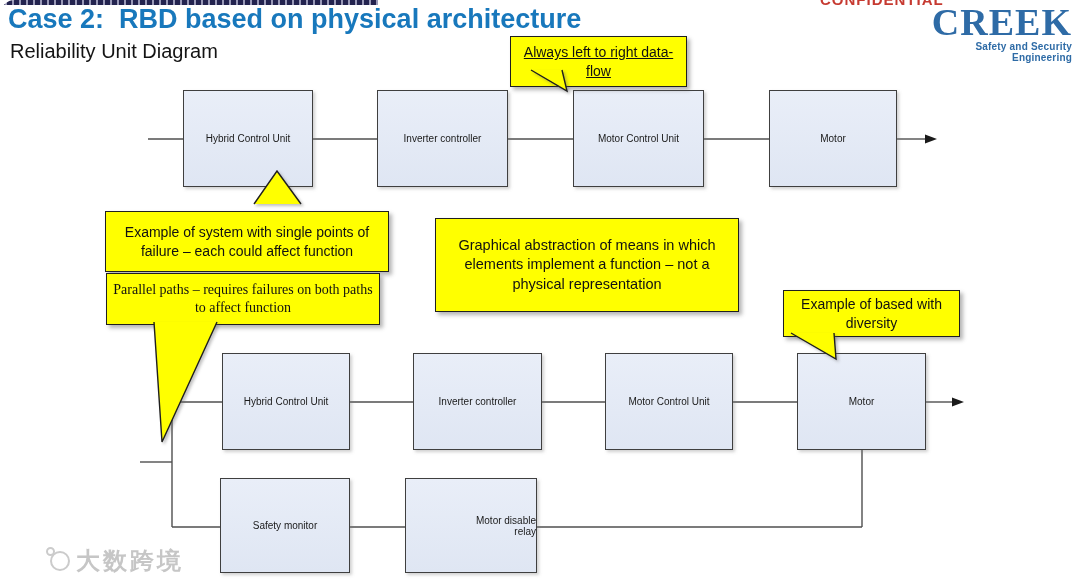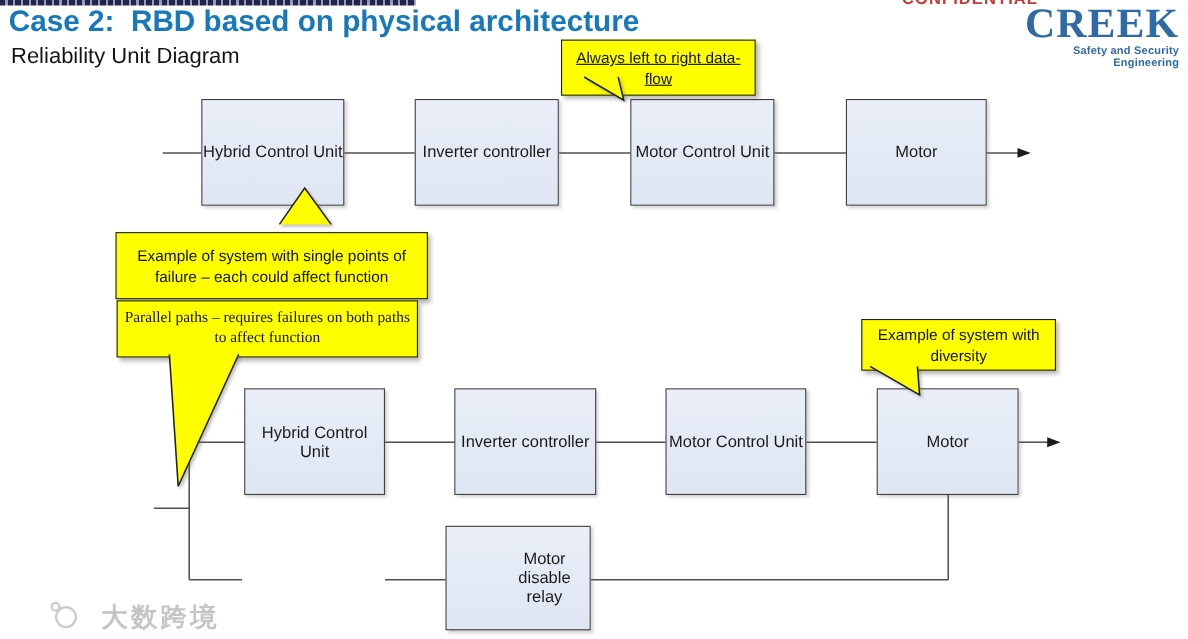--- a/index.html
+++ b/index.html
@@ -1,17 +1,17 @@
 <!DOCTYPE html>
 <html><head>
 <meta charset="utf-8">
 <style>
   html,body{margin:0;padding:0;background:#ffffff;}
   #stage{position:relative;width:1080px;height:581px;background:#ffffff;overflow:hidden;
-         font-family:"Liberation Sans",sans-serif;}
+         font-family:"Liberation Sans",sans-serif;border-radius:15px;}
 
   
   #topstrip{position:absolute;left:0;top:0;width:378px;height:5px;
     background:repeating-linear-gradient(90deg,#23234f 0 5px,#9a9ab8 5px 7px);}
   #stamp-clip{position:absolute;left:820px;top:0;width:130px;height:8px;overflow:hidden;}
   #stamp-clip span{display:block;margin-top:-8px;line-height:15px;font-size:15px;font-weight:bold;
     color:#c63a31;letter-spacing:1px;}
   #page-title{position:absolute;left:8px;top:4px;font-size:27px;font-weight:bold;color:#1878bc;
     white-space:pre;z-index:6;}
   #page-subtitle{position:absolute;left:10px;top:40px;font-size:20px;color:#141414;z-index:6;}
@@ -20,21 +20,21 @@
     color:#2e6ba6;letter-spacing:1px;}
   #logo .tagline{font-size:10px;font-weight:bold;color:#2e6ba6;margin-top:-1px;letter-spacing:0.2px;}
 
   
   svg.layer{position:absolute;left:0;top:0;width:1080px;height:581px;pointer-events:none;}
   #lines-layer{z-index:1;}
   #tails-layer{z-index:4;}
 
   .blk{position:absolute;z-index:2;background:linear-gradient(180deg,#e9eef8,#dfe6f3);
     border:1.8px solid #3f3f3f;box-sizing:border-box;display:flex;align-items:center;
-    justify-content:center;text-align:center;font-size:15px;color:#1a1a1a;
+    justify-content:center;text-align:right;font-size:10px;color:#1a1a1a;
     box-shadow:2px 2px 3px rgba(120,120,120,.35);}
   #r1b1{left:183px;top:90px;width:130px;height:97px;}
   #r1b2{left:377px;top:90px;width:131px;height:97px;}
   #r1b3{left:573px;top:90px;width:131px;height:97px;}
   #r1b4{left:769px;top:90px;width:128px;height:97px;}
   #r2b1{left:222px;top:353px;width:128px;height:97px;}
   #r2b2{left:413px;top:353px;width:129px;height:97px;}
   #r2b3{left:605px;top:353px;width:128px;height:97px;}
   #r2b4{left:797px;top:353px;width:129px;height:97px;}
   #r3b1{left:220px;top:478px;width:130px;height:95px;}
@@ -47,21 +47,21 @@
   #c1{left:510px;top:36px;width:177px;height:51px;text-decoration:underline;}
   #c2{left:105px;top:211px;width:284px;height:61px;}
   #c3{left:435px;top:218px;width:304px;height:94px;font-size:14.5px;}
   #c4{left:106px;top:273px;width:274px;height:52px;font-family:Liberation Serif, serif;}
   #c5{left:783px;top:290px;width:177px;height:47px;}
 
   .tail{fill:#ffff00;stroke:#1f1f1f;stroke-width:1.4;
     filter:drop-shadow(2px 2px 1.5px rgba(100,100,100,.4));}
 
   
-  #watermark{position:absolute;left:50px;top:545px;display:flex;align-items:center;gap:22px;
+  #watermark{position:absolute;left:50px;top:545px;display:flex;align-items:center;gap:6px;
     z-index:7;opacity:.85;}
   #wm-icon{position:relative;width:16px;height:16px;border:2.5px solid #c2c2c2;border-radius:50%;
     box-shadow:0 0 2px #fff, inset 0 0 2px #fff;}
   #wm-icon::before{content:"";position:absolute;left:-6px;top:-6px;width:5px;height:5px;
     border:2px solid #c2c2c2;border-radius:50%;}
   #wm-text{font-size:24px;font-weight:bold;color:#bcbcbc;letter-spacing:3px;
     text-shadow:1px 1px 0 #fff,-1px -1px 0 #fff,0 0 3px #fff;}
 </style>
 </head>
 <body>
@@ -110,26 +110,28 @@
   <div class="blk" id="r1b1">Hybrid Control Unit</div>
   <div class="blk" id="r1b2">Inverter controller</div>
   <div class="blk" id="r1b3">Motor Control Unit</div>
   <div class="blk" id="r1b4">Motor</div>
 
   <div class="blk" id="r2b1">Hybrid Control Unit</div>
   <div class="blk" id="r2b2">Inverter controller</div>
   <div class="blk" id="r2b3">Motor Control Unit</div>
   <div class="blk" id="r2b4">Motor</div>
 
+  <div class="blk" id="r3b1">Safety monitor</div>
   <div class="blk" id="r3b2">Motor disable relay</div>
 
   <div class="callout" id="c1">Always left to right data-flow</div>
   <div class="callout" id="c2">Example of system with single points of failure – each could affect function</div>
+  <div class="callout" id="c3">Graphical abstraction of means in which elements implement a function – not a physical representation</div>
   <div class="callout" id="c4">Parallel paths – requires failures on both paths to affect function</div>
-  <div class="callout" id="c5">Example of system with diversity</div>
+  <div class="callout" id="c5">Example of based with diversity</div>
 
   <svg id="tails-layer" class="layer">
     <path class="tail" d="M531,70 L567,91 L562,70"></path>
     <path class="tail" d="M254,204 L277,171 L301,204"></path>
     <path class="tail" d="M154,322 L162,442 L217,322"></path>
     <path class="tail" d="M791,333 L836,359 L834,333"></path>
   </svg>
 
   <div id="watermark">
     <div id="wm-icon"></div>

